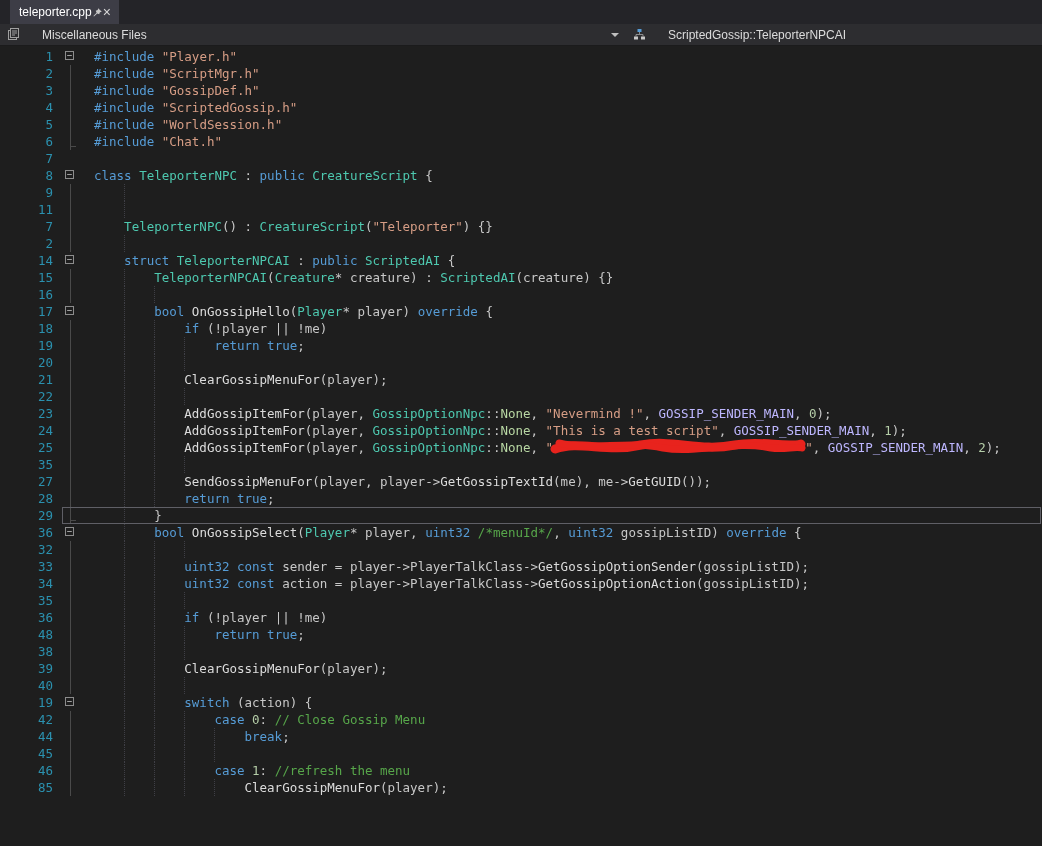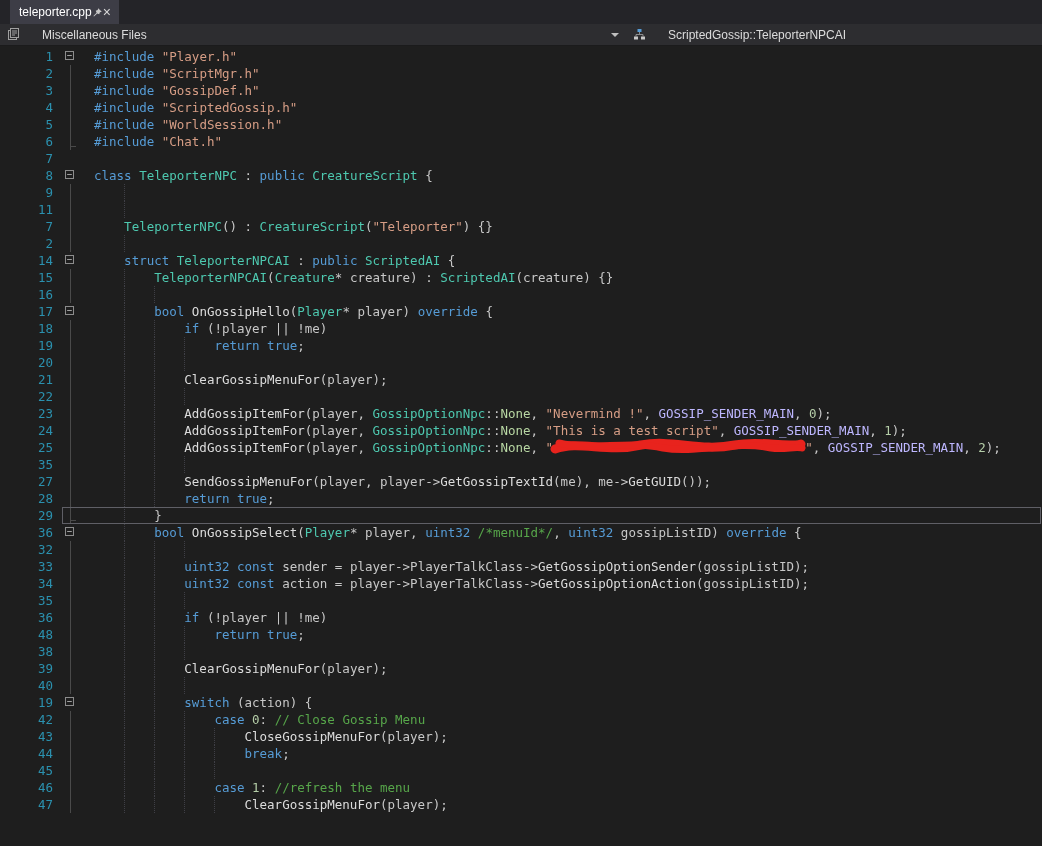--- a/index.html
+++ b/index.html
@@ -295,38 +295,33 @@
           <div class="foldbox">−</div>
         </div>
         <div class="code"><span class="guide" style="left: calc(4ch + 14px);"></span><span class="guide" style="left: calc(8ch + 14px);"></span><span class="tk-p">            </span><span class="tk-k">switch</span><span class="tk-p"> (action) {</span></div>
       </div>
       <div class="row">
         <div class="ln">42</div>
         <div class="fold fold-line"></div>
         <div class="code"><span class="guide" style="left: calc(4ch + 14px);"></span><span class="guide" style="left: calc(8ch + 14px);"></span><span class="guide" style="left: calc(12ch + 14px);"></span><span class="tk-p">                </span><span class="tk-k">case</span><span class="tk-p"> </span><span class="tk-d">0</span><span class="tk-p">: </span><span class="tk-c">// Close Gossip Menu</span></div>
       </div>
       <div class="row">
-        <div class="ln">43</div>
-        <div class="fold fold-line"></div>
-        <div class="code"><span class="guide" style="left: calc(4ch + 14px);"></span><span class="guide" style="left: calc(8ch + 14px);"></span><span class="guide" style="left: calc(12ch + 14px);"></span><span class="guide" style="left: calc(16ch + 14px);"></span><span class="tk-p">                    </span><span class="tk-f">CloseGossipMenuFor</span><span class="tk-p">(player);</span></div>
-      </div>
-      <div class="row">
         <div class="ln">44</div>
         <div class="fold fold-line"></div>
         <div class="code"><span class="guide" style="left: calc(4ch + 14px);"></span><span class="guide" style="left: calc(8ch + 14px);"></span><span class="guide" style="left: calc(12ch + 14px);"></span><span class="guide" style="left: calc(16ch + 14px);"></span><span class="tk-p">                    </span><span class="tk-k">break</span><span class="tk-p">;</span></div>
       </div>
       <div class="row">
         <div class="ln">45</div>
         <div class="fold fold-line"></div>
         <div class="code"><span class="guide" style="left: calc(4ch + 14px);"></span><span class="guide" style="left: calc(8ch + 14px);"></span><span class="guide" style="left: calc(12ch + 14px);"></span><span class="guide" style="left: calc(16ch + 14px);"></span></div>
       </div>
       <div class="row">
         <div class="ln">46</div>
         <div class="fold fold-line"></div>
         <div class="code"><span class="guide" style="left: calc(4ch + 14px);"></span><span class="guide" style="left: calc(8ch + 14px);"></span><span class="guide" style="left: calc(12ch + 14px);"></span><span class="tk-p">                </span><span class="tk-k">case</span><span class="tk-p"> </span><span class="tk-d">1</span><span class="tk-p">: </span><span class="tk-c">//refresh the menu</span></div>
       </div>
       <div class="row">
-        <div class="ln">47</div>
+        <div class="ln">85</div>
         <div class="fold fold-line"></div>
         <div class="code"><span class="guide" style="left: calc(4ch + 14px);"></span><span class="guide" style="left: calc(8ch + 14px);"></span><span class="guide" style="left: calc(12ch + 14px);"></span><span class="guide" style="left: calc(16ch + 14px);"></span><span class="tk-p">                    </span><span class="tk-f">ClearGossipMenuFor</span><span class="tk-p">(player);</span></div>
       </div>
     </div>
 </div>
 
 </body></html>

